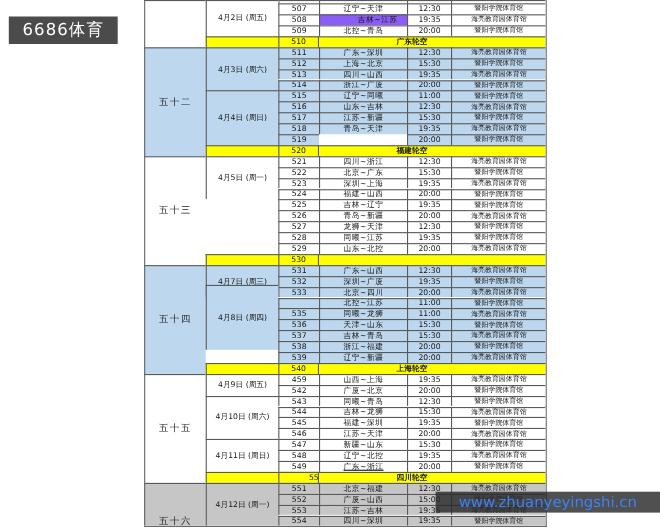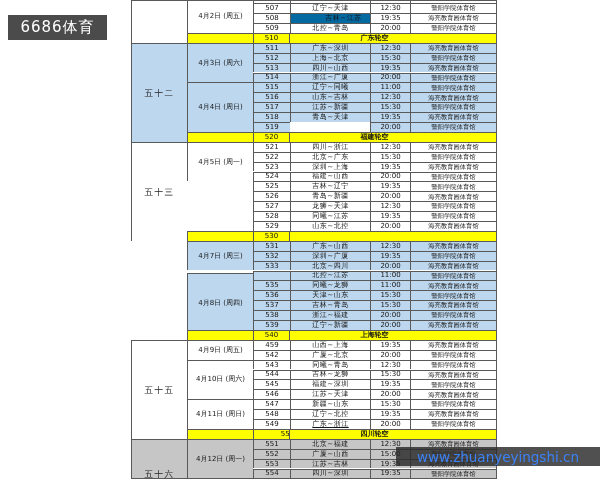--- a/index.html
+++ b/index.html
@@ -36,21 +36,21 @@
       <div class="c" style="left: 159px; top: 0px; width: 80px; height: 3.2px; background: rgb(255, 255, 255);"></div>
       <div class="c" style="left: 239px; top: 0px; width: 40px; height: 3.2px; background: rgb(255, 255, 255);"></div>
       <div class="c" style="left: 279px; top: 0px; width: 86px; height: 3.2px; background: rgb(255, 255, 255);"></div>
       <div class="c round" style="left: 0px; top: 0px; width: 56px; height: 42.8px; background: rgb(255, 255, 255);"></div>
       <div class="c date" style="left: 56px; top: 0px; width: 66px; height: 32.9px; background: rgb(255, 255, 255);">4月2日 (周五)</div>
       <div class="c num" style="left: 122px; top: 3.2px; width: 37px; height: 9.9px; background: rgb(255, 255, 255);">507</div>
       <div class="c teams" style="left: 159px; top: 3.2px; width: 80px; height: 9.9px; background: rgb(255, 255, 255);">辽宁~天津</div>
       <div class="c time" style="left: 239px; top: 3.2px; width: 40px; height: 9.9px; background: rgb(255, 255, 255);">12:30</div>
       <div class="c venue" style="left: 279px; top: 3.2px; width: 86px; height: 9.9px; background: rgb(255, 255, 255);">暨阳学院体育馆</div>
       <div class="c num" style="left: 122px; top: 13.1px; width: 37px; height: 9.9px; background: rgb(255, 255, 255);">508</div>
-      <div class="c teams" style="left: 159px; top: 13.1px; width: 80px; height: 9.9px; background: #0369a1; padding-left: 26px;">吉林~江苏</div>
+      <div class="c teams" style="left: 159px; top: 13.1px; width: 80px; height: 9.9px; background: #8b5cf6; padding-left: 26px;">吉林~江苏</div>
       <div class="c time" style="left: 239px; top: 13.1px; width: 40px; height: 9.9px; background: rgb(255, 255, 255);">19:35</div>
       <div class="c venue" style="left: 279px; top: 13.1px; width: 86px; height: 9.9px; background: rgb(255, 255, 255);">海亮教育园体育馆</div>
       <div class="c num" style="left: 122px; top: 23px; width: 37px; height: 9.9px; background: rgb(255, 255, 255);">509</div>
       <div class="c teams" style="left: 159px; top: 23px; width: 80px; height: 9.9px; background: rgb(255, 255, 255);">北控~青岛</div>
       <div class="c time" style="left: 239px; top: 23px; width: 40px; height: 9.9px; background: rgb(255, 255, 255);">20:00</div>
       <div class="c venue" style="left: 279px; top: 23px; width: 86px; height: 9.9px; background: rgb(255, 255, 255);">暨阳学院体育馆</div>
       <div class="c" style="left: 56px; top: 32.9px; width: 309px; height: 9.9px; background: rgb(255, 255, 0);"></div>
       <div class="c num bye-num" style="left: 122px; top: 32.9px; width: 37px; height: 9.9px; background: rgb(255, 255, 0);">510</div>
       <div class="bye-label" style="left: 122px; top: 32.9px; width: 243px; height: 9.9px;">广东轮空</div>
       <div class="c round" style="left: 0px; top: 42.8px; width: 56px; height: 99px; background: rgb(189, 215, 238);">五十二</div>
@@ -128,34 +128,35 @@
       <div class="c num" style="left: 122px; top: 211.1px; width: 37px; height: 9.9px; background: rgb(255, 255, 255);">528</div>
       <div class="c teams" style="left: 159px; top: 211.1px; width: 80px; height: 9.9px; background: rgb(255, 255, 255);">同曦~江苏</div>
       <div class="c time" style="left: 239px; top: 211.1px; width: 40px; height: 9.9px; background: rgb(255, 255, 255);">19:35</div>
       <div class="c venue" style="left: 279px; top: 211.1px; width: 86px; height: 9.9px; background: rgb(255, 255, 255);">暨阳学院体育馆</div>
       <div class="c num" style="left: 122px; top: 221px; width: 37px; height: 9.9px; background: rgb(255, 255, 255);">529</div>
       <div class="c teams" style="left: 159px; top: 221px; width: 80px; height: 9.9px; background: rgb(255, 255, 255);">山东~北控</div>
       <div class="c time" style="left: 239px; top: 221px; width: 40px; height: 9.9px; background: rgb(255, 255, 255);">20:00</div>
       <div class="c venue" style="left: 279px; top: 221px; width: 86px; height: 9.9px; background: rgb(255, 255, 255);">海亮教育园体育馆</div>
       <div class="c" style="left: 56px; top: 230.9px; width: 309px; height: 9.9px; background: rgb(255, 255, 0);"></div>
       <div class="c num bye-num" style="left: 122px; top: 230.9px; width: 37px; height: 9.9px; background: rgb(255, 255, 0);">530</div>
+      <div class="c round" style="left: 0px; top: 240.8px; width: 56px; height: 99px; background: rgb(189, 215, 238);">五十四</div>
       <div class="c date" style="left: 56px; top: 240.8px; width: 66px; height: 29.7px; background: rgb(189, 215, 238);">4月7日 (周三)</div>
       <div class="c num" style="left: 122px; top: 240.8px; width: 37px; height: 9.9px; background: rgb(189, 215, 238);">531</div>
       <div class="c teams" style="left: 159px; top: 240.8px; width: 80px; height: 9.9px; background: rgb(189, 215, 238);">广东~山西</div>
       <div class="c time" style="left: 239px; top: 240.8px; width: 40px; height: 9.9px; background: rgb(189, 215, 238);">12:30</div>
       <div class="c venue" style="left: 279px; top: 240.8px; width: 86px; height: 9.9px; background: rgb(189, 215, 238);">海亮教育园体育馆</div>
       <div class="c num" style="left: 122px; top: 250.7px; width: 37px; height: 9.9px; background: rgb(189, 215, 238);">532</div>
       <div class="c teams" style="left: 159px; top: 250.7px; width: 80px; height: 9.9px; background: rgb(189, 215, 238);">深圳~广厦</div>
       <div class="c time" style="left: 239px; top: 250.7px; width: 40px; height: 9.9px; background: rgb(189, 215, 238);">19:35</div>
       <div class="c venue" style="left: 279px; top: 250.7px; width: 86px; height: 9.9px; background: rgb(189, 215, 238);">暨阳学院体育馆</div>
       <div class="c num" style="left: 122px; top: 260.6px; width: 37px; height: 9.9px; background: rgb(189, 215, 238);">533</div>
       <div class="c teams" style="left: 159px; top: 260.6px; width: 80px; height: 9.9px; background: rgb(189, 215, 238);">北京~四川</div>
       <div class="c time" style="left: 239px; top: 260.6px; width: 40px; height: 9.9px; background: rgb(189, 215, 238);">20:00</div>
       <div class="c venue" style="left: 279px; top: 260.6px; width: 86px; height: 9.9px; background: rgb(189, 215, 238);">海亮教育园体育馆</div>
-      <div class="c date" style="left: 56px; top: 273px; width: 66px; height: 59.4px; background: rgb(189, 215, 238); text-align: center;">4月8日 (周四)</div>
+      <div class="c date" style="left: 56px; top: 259px; width: 66px; height: 59.4px; background: rgb(189, 215, 238); text-align: center;">4月8日 (周四)</div>
       <div class="c num" style="left: 122px; top: 270.5px; width: 37px; height: 9.9px; background: rgb(189, 215, 238); padding-left: 48px;">534</div>
       <div class="c teams" style="left: 159px; top: 270.5px; width: 80px; height: 9.9px; background: rgb(189, 215, 238);">北控~江苏</div>
       <div class="c time" style="left: 239px; top: 270.5px; width: 40px; height: 9.9px; background: rgb(189, 215, 238);">11:00</div>
       <div class="c venue" style="left: 279px; top: 270.5px; width: 86px; height: 9.9px; background: rgb(189, 215, 238);">暨阳学院体育馆</div>
       <div class="c num" style="left: 122px; top: 280.4px; width: 37px; height: 9.9px; background: rgb(189, 215, 238);">535</div>
       <div class="c teams" style="left: 159px; top: 280.4px; width: 80px; height: 9.9px; background: rgb(189, 215, 238);">同曦~龙狮</div>
       <div class="c time" style="left: 239px; top: 280.4px; width: 40px; height: 9.9px; background: rgb(189, 215, 238);">11:00</div>
       <div class="c venue" style="left: 279px; top: 280.4px; width: 86px; height: 9.9px; background: rgb(189, 215, 238);">海亮教育园体育馆</div>
       <div class="c num" style="left: 122px; top: 290.3px; width: 37px; height: 9.9px; background: rgb(189, 215, 238);">536</div>
       <div class="c teams" style="left: 159px; top: 290.3px; width: 80px; height: 9.9px; background: rgb(189, 215, 238);">天津~山东</div>

